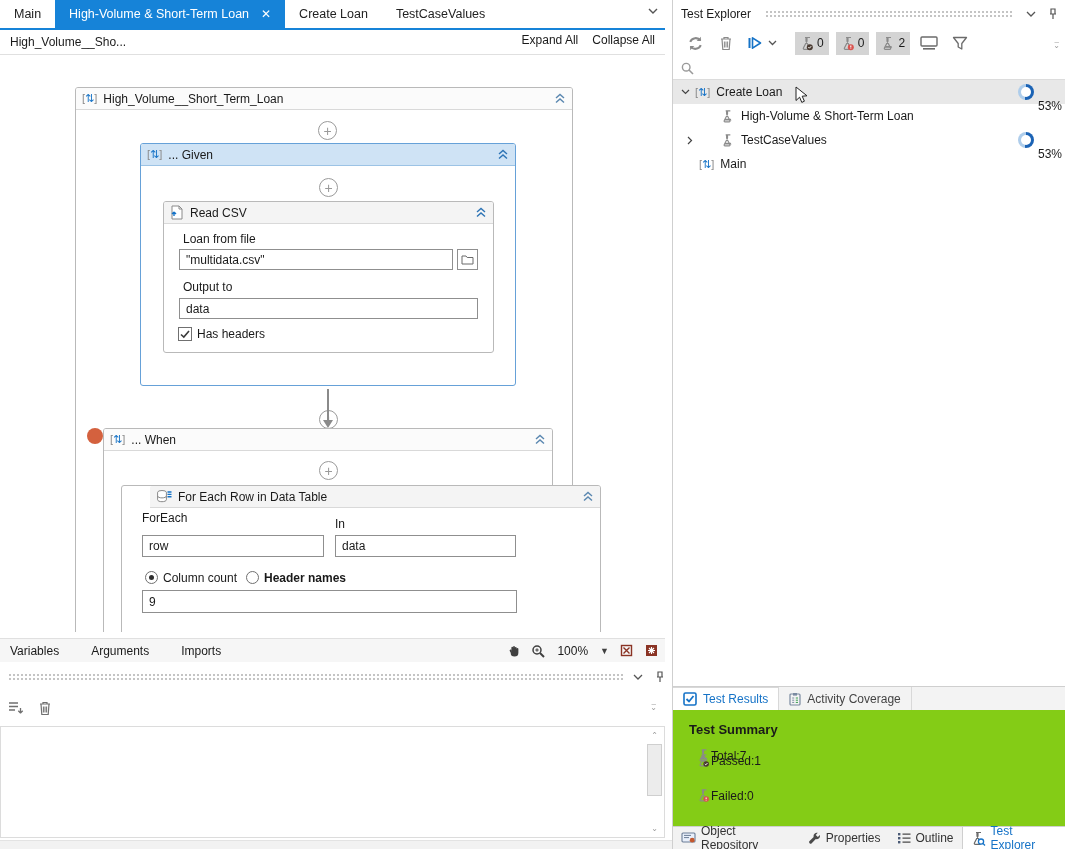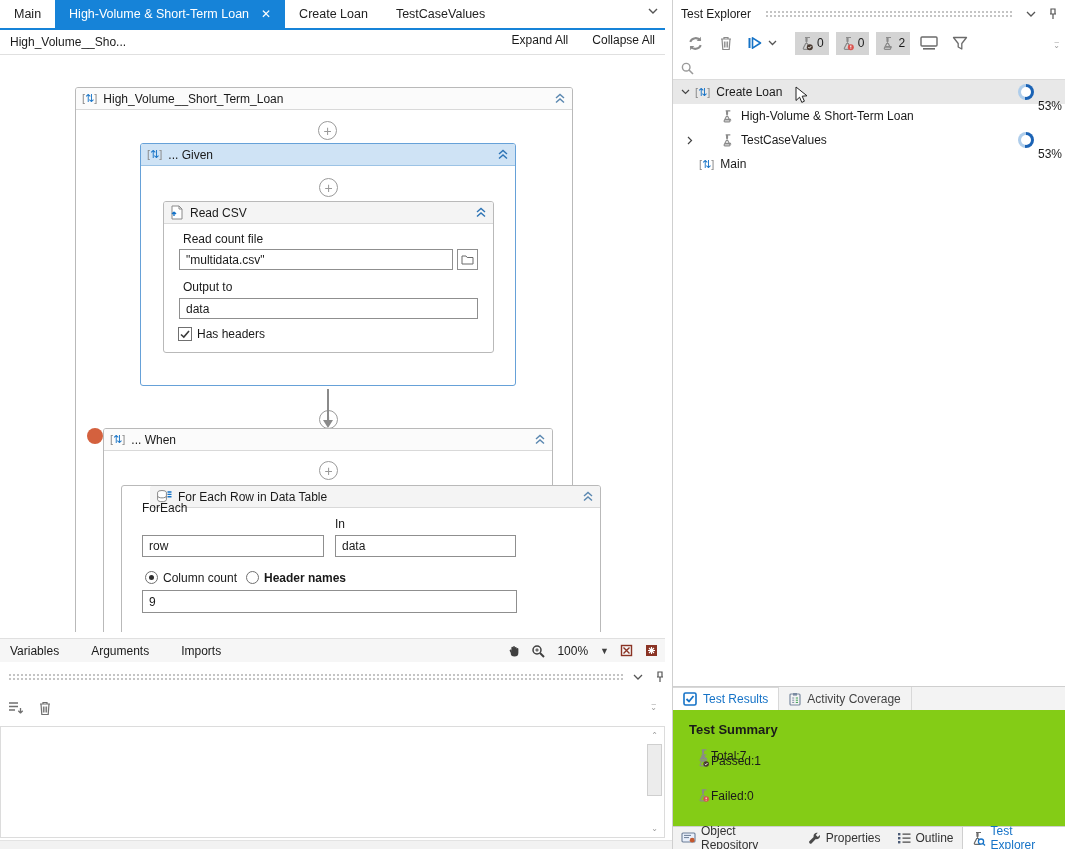--- a/index.html
+++ b/index.html
@@ -12,21 +12,21 @@
   #designer { left:0; top:0; width:672px; height:849px; }
   .tabstrip { left:0; top:0; width:672px; height:28px; background:#fff; display:flex; align-items:stretch; }
   .tab { padding:0 14px; display:flex; align-items:center; gap:8px; color:#222; cursor:default; font-size:12.5px; }
   .tab.active { background:#1683d8; color:#fff; }
   .tab .close { font-size:12px; color:#fff; margin-left:4px; }
   .tab-chevron { position:absolute; right:14px; top:8px; color:#555; }
   .blue-underline { left:0; top:28px; width:665px; height:2px; background:#1683d8; }
 
   .breadcrumb-bar { left:0; top:30px; width:665px; height:25px; background:#fff; border-bottom:1px solid #e0e0e0; display:flex; align-items:center; }
   .breadcrumb { margin-left:10px; color:#1a1a1a; }
-  .bc-actions { position:absolute; right:10px; top:0; height:19px; display:flex; align-items:center; gap:24px; color:#1a1a1a; }
+  .bc-actions { position:absolute; right:10px; top:0; height:19px; display:flex; align-items:center; gap:14px; color:#1a1a1a; }
 
   .canvas { left:0; top:55px; width:648px; height:577px; background:#fff; overflow:hidden; }
 
   .activity { position:absolute; background:#fff; border:1px solid #b9b9b9; border-radius:3px; }
   .activity-header { height:22px; display:flex; align-items:center; padding:0 6px; gap:6px; background:#f4f4f4; border-bottom:1px solid #d9d9d9; border-radius:2px 2px 0 0; }
   .activity-header .title { flex:1; color:#1a1a1a; }
   .seq-icon { color:#8a8a8a; font-size:11px; white-space:nowrap; }
   .seq-icon b { color:#1673c7; font-weight:normal; }
   .blue-box { border:1px solid #66a1d8; }
   .blue-box > .activity-header { background:#cfe3f5; border-bottom:1px solid #9cc3e5; }
@@ -169,21 +169,21 @@
                   <path d="M4 11 v-4 m0 0 l-2 2 m2 -2 l2 2" stroke="#1673c7" stroke-width="1.4" fill="none"></path>
                 </svg>
             </span>
             <span class="title">Read CSV</span>
             <span class="chev2">
               <svg width="12" height="11" viewBox="0 0 12 11">
                   <path d="M2 5 L6 1.5 L10 5 M2 9.5 L6 6 L10 9.5" fill="none" stroke="#2d74b5" stroke-width="1.4"></path>
                 </svg>
             </span>
           </div>
-          <span class="field-label" style="left:19px; top:30px;">Read count file</span>
+          <span class="field-label" style="left:19px; top:30px;">Loan from file</span>
           <div class="tbox" style="left:15px; top:47px; width:274px; height:21px;">"multidata.csv"</div>
           <div class="folder-btn" style="left:293px; top:47px;">
             <span>
               <svg width="13" height="11" viewBox="0 0 13 11">
                   <path d="M1 2 h4 l1.2 1.5 H12 v6.5 H1 z" fill="#fff" stroke="#6b6b6b" stroke-width="1"></path>
                 </svg>
             </span>
           </div>
           <span class="field-label" style="left:19px; top:78px;">Output to</span>
           <div class="tbox" style="left:15px; top:96px; width:299px; height:21px;">data</div>
@@ -225,21 +225,21 @@
                 <path d="M11.5 3 h4 M11.5 5.4 h4 M11.5 7.8 h4" stroke="#1673c7" stroke-width="1.4"></path>
               </svg>
             </span>
             <span class="title">For Each Row in Data Table</span>
             <span class="chev2">
               <svg width="12" height="11" viewBox="0 0 12 11">
                   <path d="M2 5 L6 1.5 L10 5 M2 9.5 L6 6 L10 9.5" fill="none" stroke="#5a87b0" stroke-width="1.4"></path>
                 </svg>
             </span>
           </div>
-          <span class="field-label" style="left:20px; top:15px;">ForEach</span>
+          <span class="field-label" style="left:20px; top:25px;">ForEach</span>
           <span class="field-label" style="left:213px; top:31px;">In</span>
           <div class="tbox" style="left:20px; top:49px; width:182px; height:22px;">row</div>
           <div class="tbox" style="left:213px; top:49px; width:181px; height:22px;">data</div>
           <div class="radio sel" style="left:23px; top:85px;"></div>
           <span class="field-label" style="left:41px; top:85px;">Column count</span>
           <div class="radio" style="left:124px; top:85px;"></div>
           <span class="field-label" style="left:142px; top:85px;font-weight:bold;">Header names</span>
           <div class="tbox" style="left:20px; top:104px; width:375px; height:23px;">9</div>
 
         </div>

